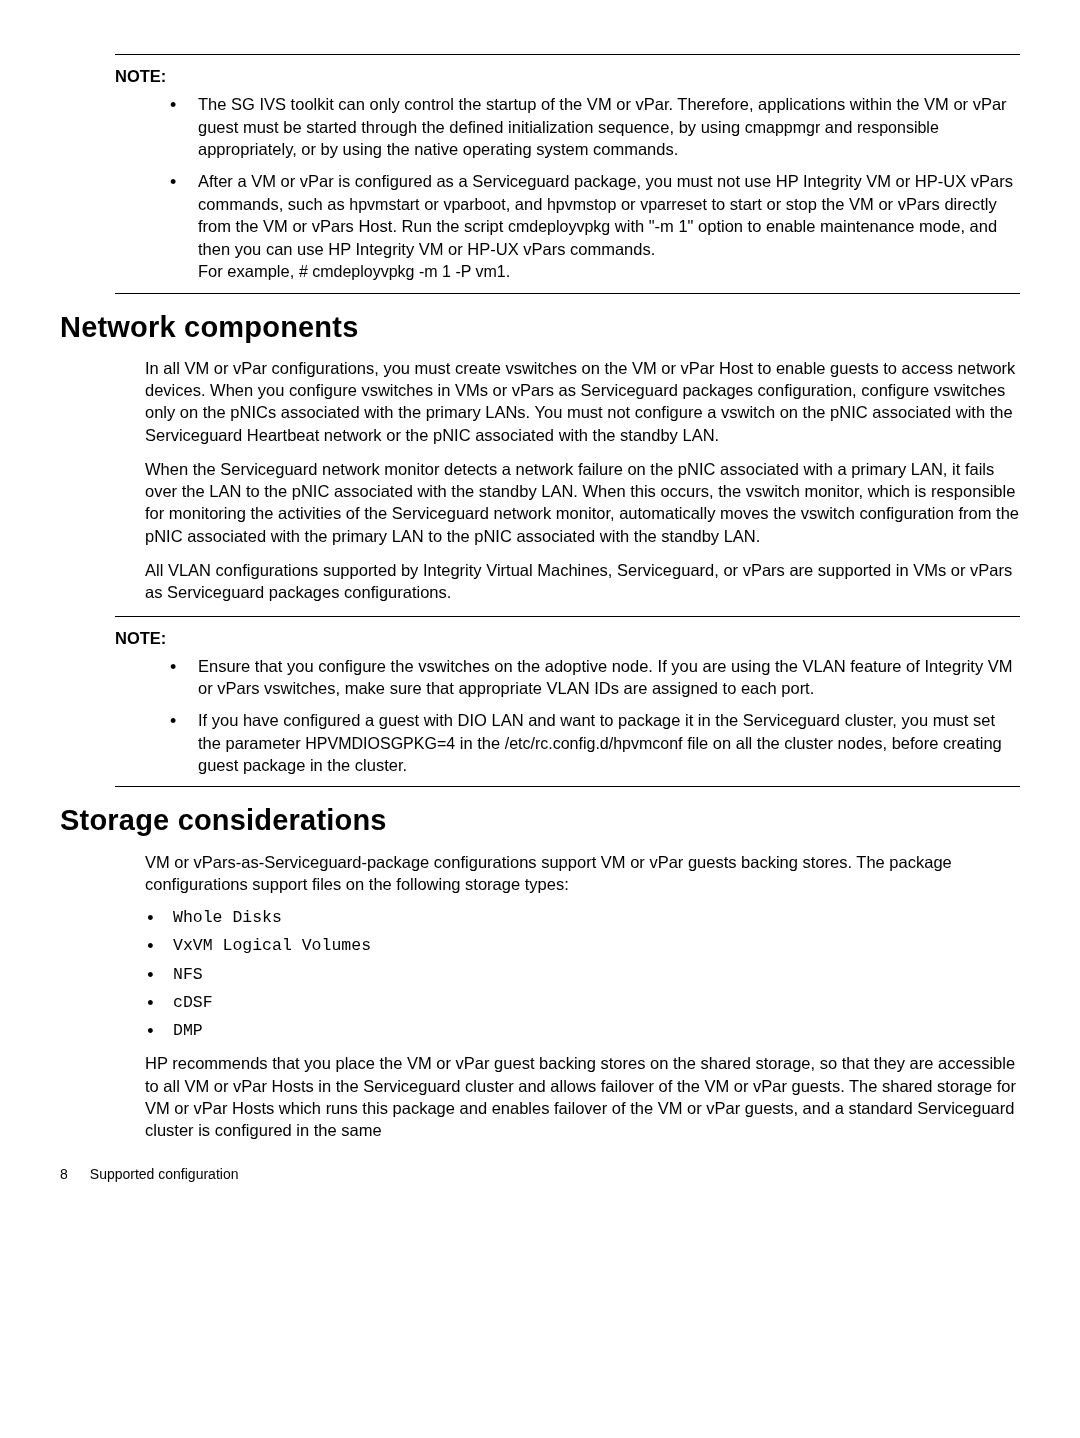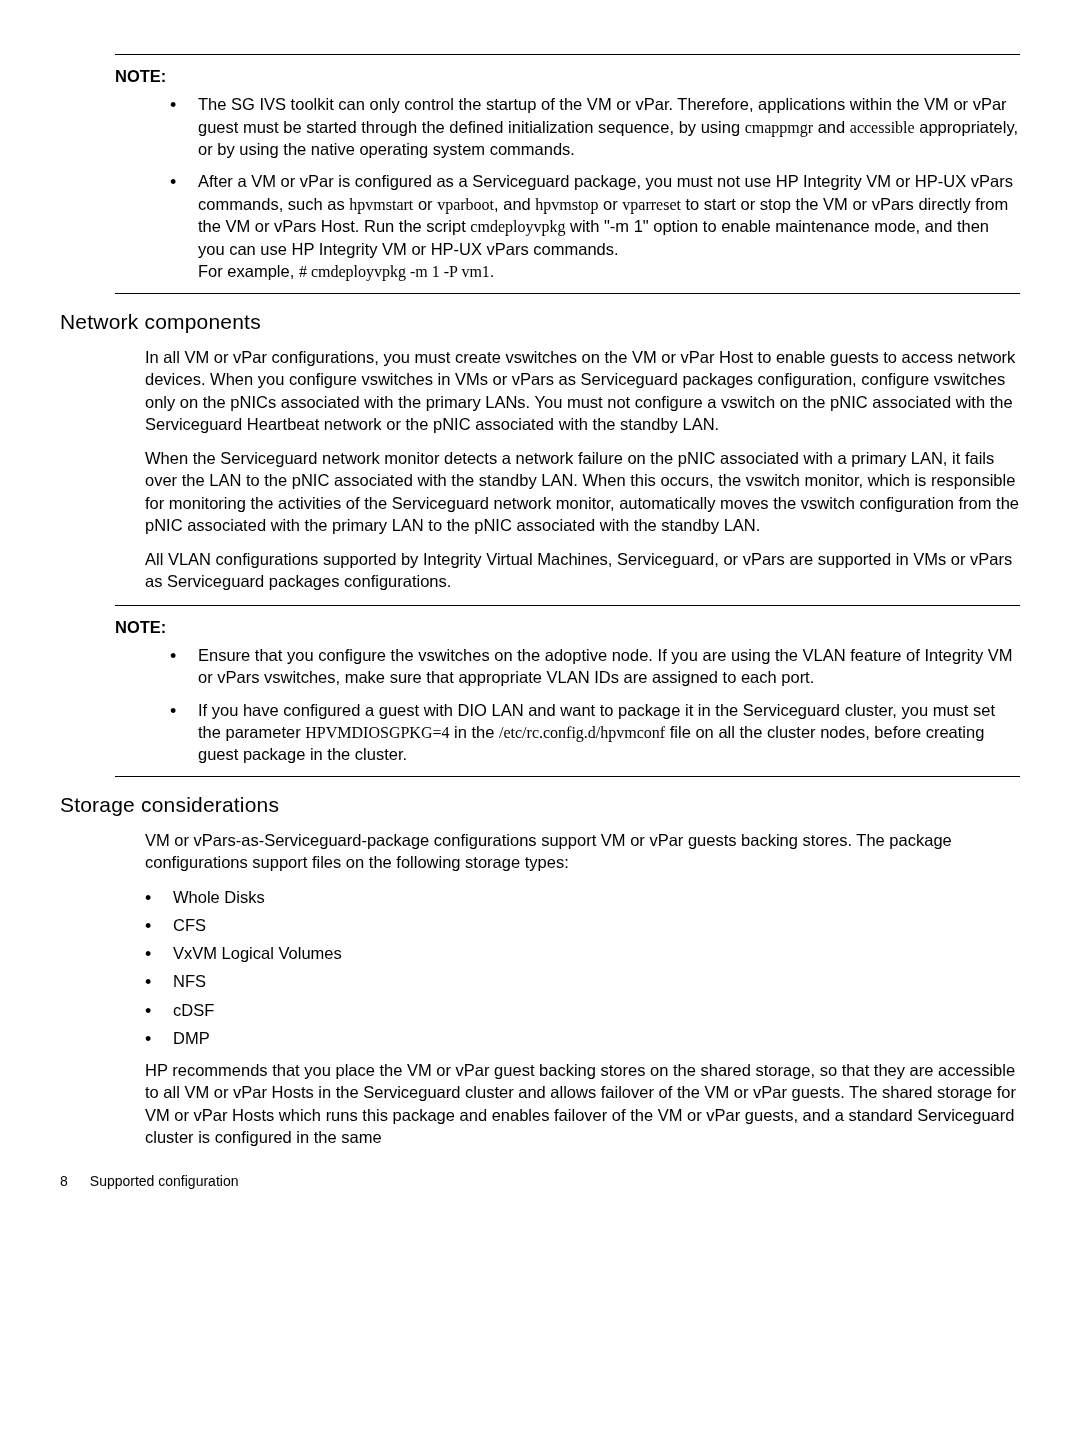--- a/index.html
+++ b/index.html
@@ -43,54 +43,55 @@
     }
     ul.bullets2 {
       list-style: none;
       margin-left: 85px;
       padding: 0;
     }
     ul.bullets2 li {
       position: relative;
       padding-left: 28px;
       margin-bottom: 6px;
+      font-family: Liberation Mono, monospace;
     }
     ul.bullets2 li::before {
       content: "•";
       position: absolute;
       left: 0;
       top: 0;
       font-size: 18px;
     }
     h2.section {
-      font-weight: normal;
-      font-size: 21px;
+      font-weight: bold;
+      font-size: 29px;
       margin: 14px 0 10px 0;
       letter-spacing: 0.2px;
     }
     .code {
-      font-family: Liberation Serif, serif;
+      font-family: Liberation Sans, sans-serif;
       font-size: 16px;
     }
     .para { margin: 0 0 12px 85px; }
     .footer {
       margin-top: 24px;
       font-size: 14px;
       display: flex;
       gap: 22px;
     }
     .pnum { }
   </style>
 </head>
 <body>
 
 <hr class="thin indent">
 <div class="note-label">NOTE:</div>
 <ul class="bullets">
-  <li>The SG IVS toolkit can only control the startup of the VM or vPar. Therefore, applications within the VM or vPar guest must be started through the defined initialization sequence, by using <span class="code">cmappmgr</span> and <span class="code">accessible</span> appropriately, or by using the native operating system commands.</li>
+  <li>The SG IVS toolkit can only control the startup of the VM or vPar. Therefore, applications within the VM or vPar guest must be started through the defined initialization sequence, by using <span class="code">cmappmgr</span> and <span class="code">responsible</span> appropriately, or by using the native operating system commands.</li>
   <li>After a VM or vPar is configured as a Serviceguard package, you must not use HP Integrity VM or HP-UX vPars commands, such as <span class="code">hpvmstart</span> or <span class="code">vparboot</span>, and <span class="code">hpvmstop</span> or <span class="code">vparreset</span> to start or stop the VM or vPars directly from the VM or vPars Host. Run the script <span class="code">cmdeployvpkg</span> with "-m 1" option to enable maintenance mode, and then you can use HP Integrity VM or HP-UX vPars commands.<br>For example, <span class="code"># cmdeployvpkg -m 1 -P vm1</span>.</li>
 </ul>
 <hr class="thin indent">
 
 <h2 class="section">Network components</h2>
 <p class="para">In all VM or vPar configurations, you must create vswitches on the VM or vPar Host to enable guests to access network devices. When you configure vswitches in VMs or vPars as Serviceguard packages configuration, configure vswitches only on the pNICs associated with the primary LANs. You must not configure a vswitch on the pNIC associated with the Serviceguard Heartbeat network or the pNIC associated with the standby LAN.</p>
 <p class="para">When the Serviceguard network monitor detects a network failure on the pNIC associated with a primary LAN, it fails over the LAN to the pNIC associated with the standby LAN. When this occurs, the vswitch monitor, which is responsible for monitoring the activities of the Serviceguard network monitor, automatically moves the vswitch configuration from the pNIC associated with the primary LAN to the pNIC associated with the standby LAN.</p>
 <p class="para">All VLAN configurations supported by Integrity Virtual Machines, Serviceguard, or vPars are supported in VMs or vPars as Serviceguard packages configurations.</p>
 
 <hr class="thin indent">
@@ -98,21 +99,20 @@
 <ul class="bullets">
   <li>Ensure that you configure the vswitches on the adoptive node. If you are using the VLAN feature of Integrity VM or vPars vswitches, make sure that appropriate VLAN IDs are assigned to each port.</li>
   <li>If you have configured a guest with DIO LAN and want to package it in the Serviceguard cluster, you must set the parameter <span class="code">HPVMDIOSGPKG=4</span> in the <span class="code">/etc/rc.config.d/hpvmconf</span> file on all the cluster nodes, before creating guest package in the cluster.</li>
 </ul>
 <hr class="thin indent">
 
 <h2 class="section">Storage considerations</h2>
 <p class="para">VM or vPars-as-Serviceguard-package configurations support VM or vPar guests backing stores. The package configurations support files on the following storage types:</p>
 <ul class="bullets2">
   <li>Whole Disks</li>
-  <li>CFS</li>
   <li>VxVM Logical Volumes</li>
   <li>NFS</li>
   <li>cDSF</li>
   <li>DMP</li>
 </ul>
 <p class="para" style="margin-top:10px">HP recommends that you place the VM or vPar guest backing stores on the shared storage, so that they are accessible to all VM or vPar Hosts in the Serviceguard cluster and allows failover of the VM or vPar guests. The shared storage for VM or vPar Hosts which runs this package and enables failover of the VM or vPar guests, and a standard Serviceguard cluster is configured in the same</p>
 
 <div class="footer">
   <span class="pnum">8</span>
   <span>Supported configuration</span>

